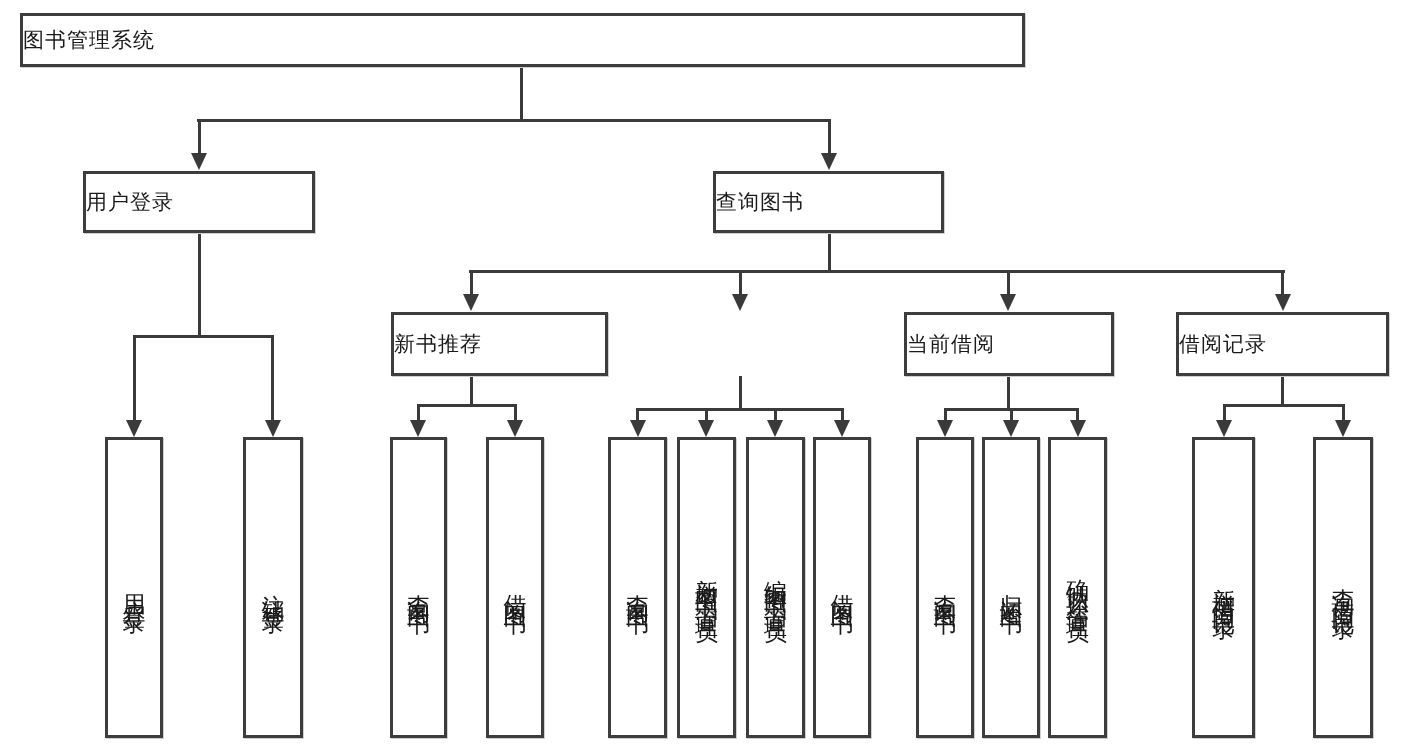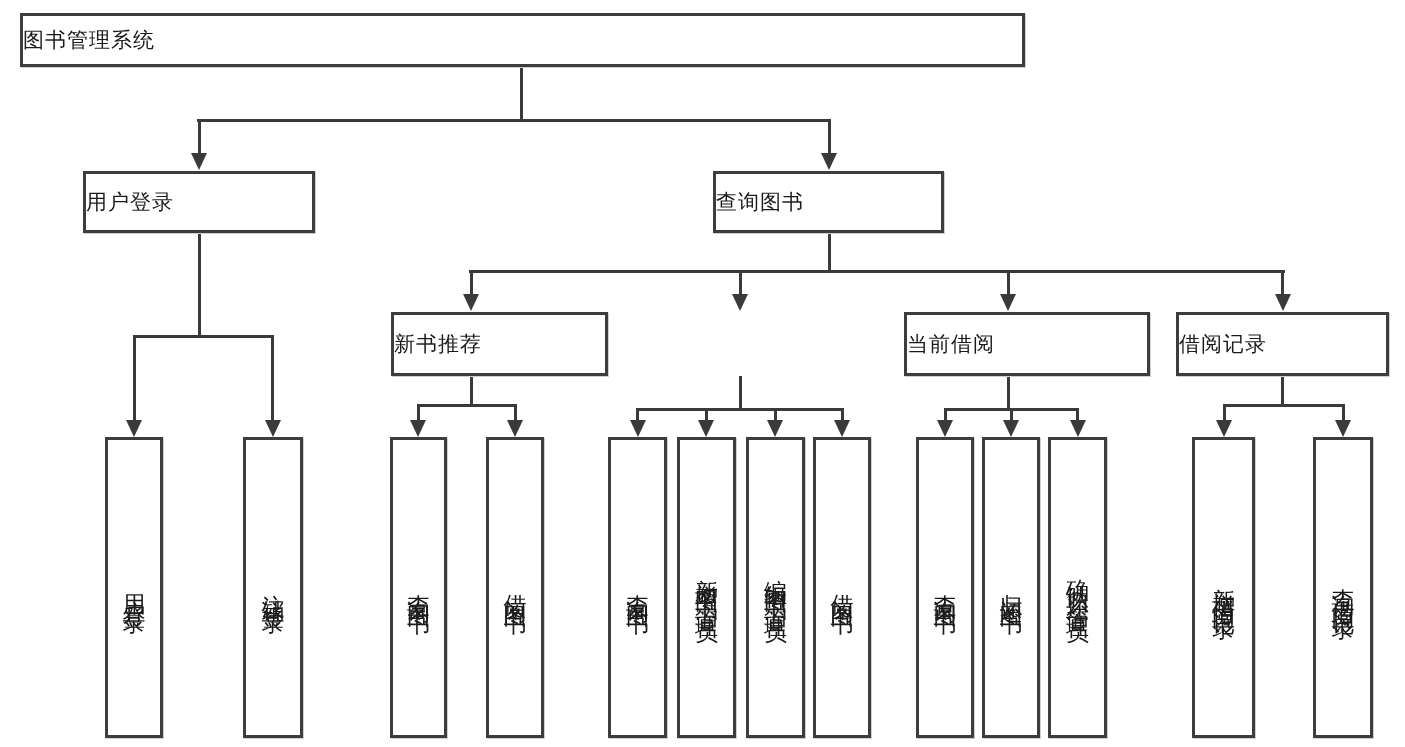--- a/index.html
+++ b/index.html
@@ -114,21 +114,21 @@
   <div class="hbox" style="left:83px;top:171px;width:232px;height:62px;">
     <span class="lbl">用户登录</span>
   </div>
   <div class="hbox" style="left:713px;top:171px;width:231px;height:62px;">
     <span class="lbl">查询图书</span>
   </div>
 
   <div class="hbox" style="left:363px;top:312px;width:217px;height:64px;margin-left:28px;">
     <span class="lbl">新书推荐</span>
   </div>
-  <div class="hbox" style="left:904px;top:312px;width:246px;height:64px;">
+  <div class="hbox" style="left:904px;top:312px;width:210px;height:64px;">
     <span class="lbl">当前借阅</span>
   </div>
   <div class="hbox" style="left:1176px;top:312px;width:213px;height:64px;">
     <span class="lbl">借阅记录</span>
   </div>
 
   <div class="vbox" style="left:105px;width:58px;">
     <span class="vlbl">用户登录</span>
   </div>
   <div class="vbox" style="left:243px;width:60px;">

